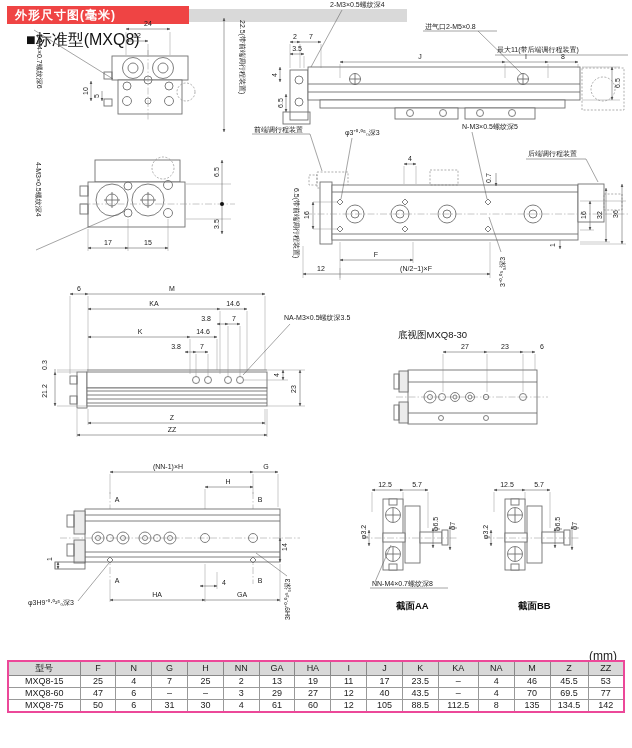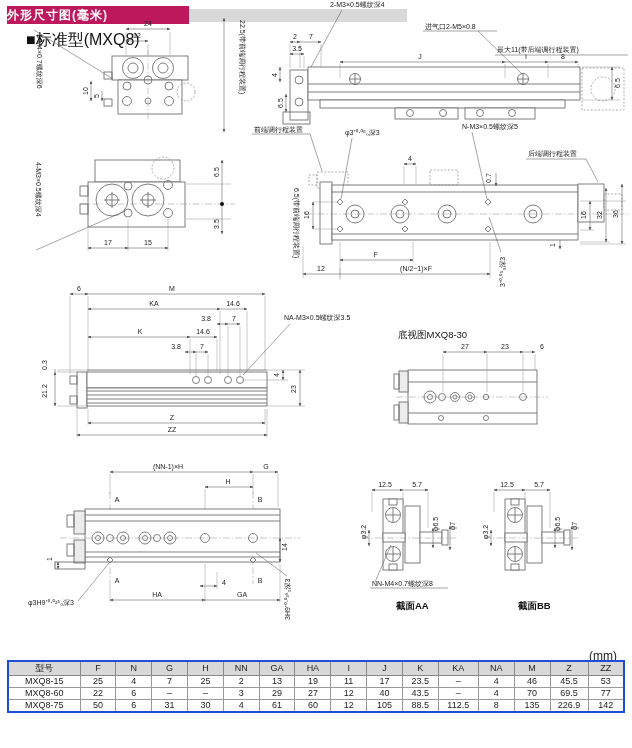--- a/index.html
+++ b/index.html
@@ -1,37 +1,37 @@
 <!DOCTYPE html>
 <html><head>
 <meta charset="utf-8">
 <style>
   html,body{margin:0;padding:0}
   body{width:632px;height:748px;background:#fff;position:relative;
        font-family:"Liberation Sans",sans-serif;overflow:hidden}
   .titlebar-strip{position:absolute;left:7px;top:9px;width:400px;height:13px;background:#d9d9d9}
-  .titlebar{position:absolute;left:7px;top:6px;width:182px;height:18px;background:#be185d;color:#fff;
-            font-size:12px;font-weight:bold;line-height:18px;padding-left:0;box-sizing:border-box;letter-spacing:1px}
+  .titlebar{position:absolute;left:7px;top:6px;width:182px;height:18px;background:#ef4444;color:#fff;
+            font-size:12px;font-weight:bold;line-height:18px;padding-left:8px;box-sizing:border-box;letter-spacing:1px}
   .subtitle{position:absolute;left:26px;top:30px;font-size:16px;color:#111}
   .mm-note{position:absolute;right:15px;top:649px;font-size:12px;color:#222}
   svg.drw{position:absolute;left:0;top:0}
   svg text{font-family:"Liberation Sans",sans-serif}
   .ln{fill:none;stroke:#707070;stroke-width:0.9}
   .fl{fill:#fff;stroke:#707070;stroke-width:0.9}
   .flg{fill:#ececec;stroke:#707070;stroke-width:0.9}
   .hd{fill:none;stroke:#8d8d8d;stroke-width:0.7;stroke-dasharray:2 1.6}
   .cl{fill:none;stroke:#9a9a9a;stroke-width:0.55;stroke-dasharray:7 2 1.5 2}
   .dm{stroke:#5a5a5a;stroke-width:0.55;fill:none}
   .xt{stroke:#8c8c8c;stroke-width:0.45;fill:none}
   .dt{font-size:7px;fill:#1a1a1a;text-anchor:middle}
   .lb{font-size:7px;fill:#1a1a1a}
   .cap{font-size:9.5px;fill:#111;font-weight:bold}
   .ttl{font-size:9.5px;fill:#111}
   table.spec{position:absolute;left:7px;top:660px;width:618px;border-collapse:collapse;table-layout:fixed;
-             font-size:9px;color:#222;border:2px solid #1d4ed8}
+             font-size:9px;color:#222;border:2px solid #ec4899}
   .spec th,.spec td{border:1px solid #999;text-align:center;padding:0;height:11px;line-height:11px;
                     font-weight:normal;overflow:hidden;white-space:nowrap}
   .spec th{background:#d8d8d8;height:13px;line-height:13px;border-color:#888}
 </style>
 </head>
 <body>
 
 <div class="titlebar-strip"></div>
 <div class="titlebar">外形尺寸图(毫米)</div>
 <div class="subtitle">■标准型(MXQ8)</div>
@@ -536,21 +536,21 @@
         <td>17</td>
         <td>23.5</td>
         <td>–</td>
         <td>4</td>
         <td>46</td>
         <td>45.5</td>
         <td>53</td>
       </tr>
     <tr>
         <td>MXQ8-60</td>
-        <td>22</td>
+        <td>47</td>
         <td>6</td>
         <td>–</td>
         <td>–</td>
         <td>3</td>
         <td>29</td>
         <td>27</td>
         <td>12</td>
         <td>40</td>
         <td>43.5</td>
         <td>–</td>
@@ -567,17 +567,17 @@
         <td>30</td>
         <td>4</td>
         <td>61</td>
         <td>60</td>
         <td>12</td>
         <td>105</td>
         <td>88.5</td>
         <td>112.5</td>
         <td>8</td>
         <td>135</td>
-        <td>226.9</td>
+        <td>134.5</td>
         <td>142</td>
       </tr>
   </tbody>
 </table>
 
 </body></html>

